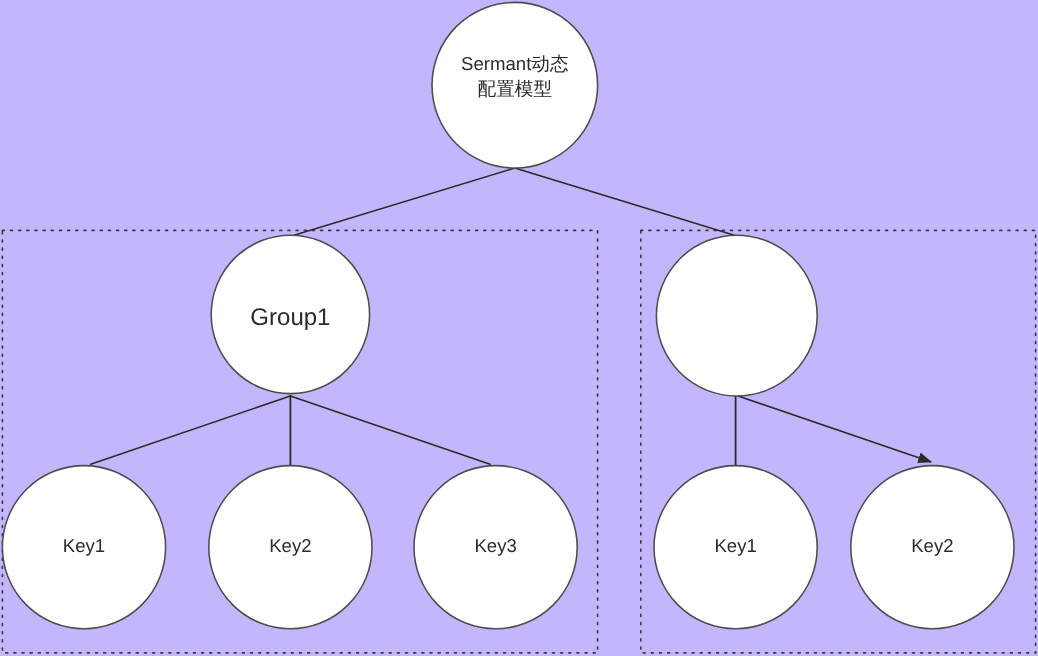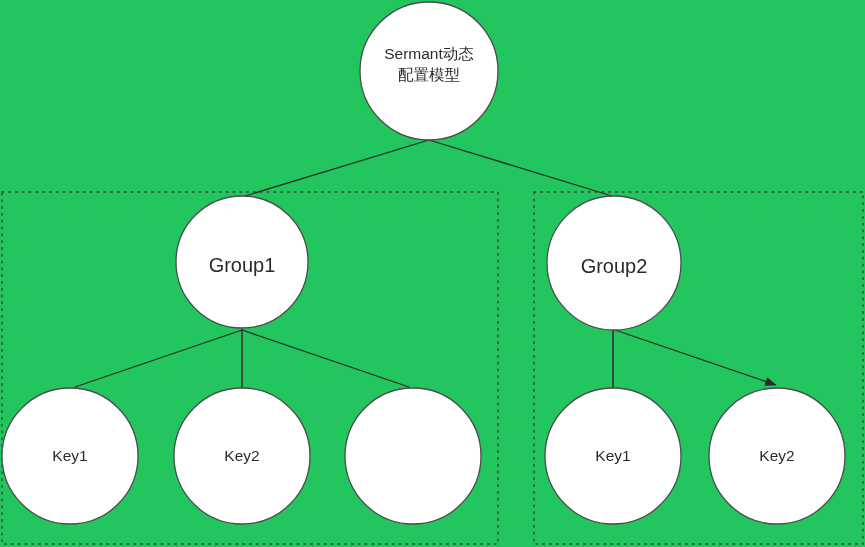--- a/index.html
+++ b/index.html
@@ -10,21 +10,21 @@
   body {
     width: 865px;
     height: 547px;
     font-family: "Liberation Sans", "DejaVu Sans", sans-serif;
     overflow: hidden;
   }
   #diagram-root {
     position: relative;
     width: 865px;
     height: 547px;
-    background: #22c55e;
+    background: #c4b5fd;
   }
   #diagram-svg {
     position: absolute;
     top: 0;
     left: 0;
     width: 865px;
     height: 547px;
     display: block;
   }
   .node-label {
@@ -81,24 +81,24 @@
 
     <circle cx="613" cy="456" r="68" fill="#ffffff" stroke="#4d4d4d" stroke-width="1.3"></circle>
     <circle cx="777" cy="456" r="68" fill="#ffffff" stroke="#4d4d4d" stroke-width="1.3"></circle>
   </svg>
 
   <div class="node-label label-root" style="left:329px; top:44px; width:200px;">Sermant动态
 配置模型</div>
 
   <div class="node-label label-group" style="left:162px; top:252px; width:160px;">Group1</div>
 
-  <div class="node-label label-group" style="left:534px; top:253px; width:160px;">Group2</div>
 
   <div class="node-label label-key" style="left:-10px; top:446px; width:160px;">Key1</div>
 
   <div class="node-label label-key" style="left:162px; top:446px; width:160px;">Key2</div>
 
+  <div class="node-label label-key" style="left:333px; top:446px; width:160px;">Key3</div>
 
   <div class="node-label label-key" style="left:533px; top:446px; width:160px;">Key1</div>
 
   <div class="node-label label-key" style="left:697px; top:446px; width:160px;">Key2</div>
 
 </div>
 
 </body></html>

